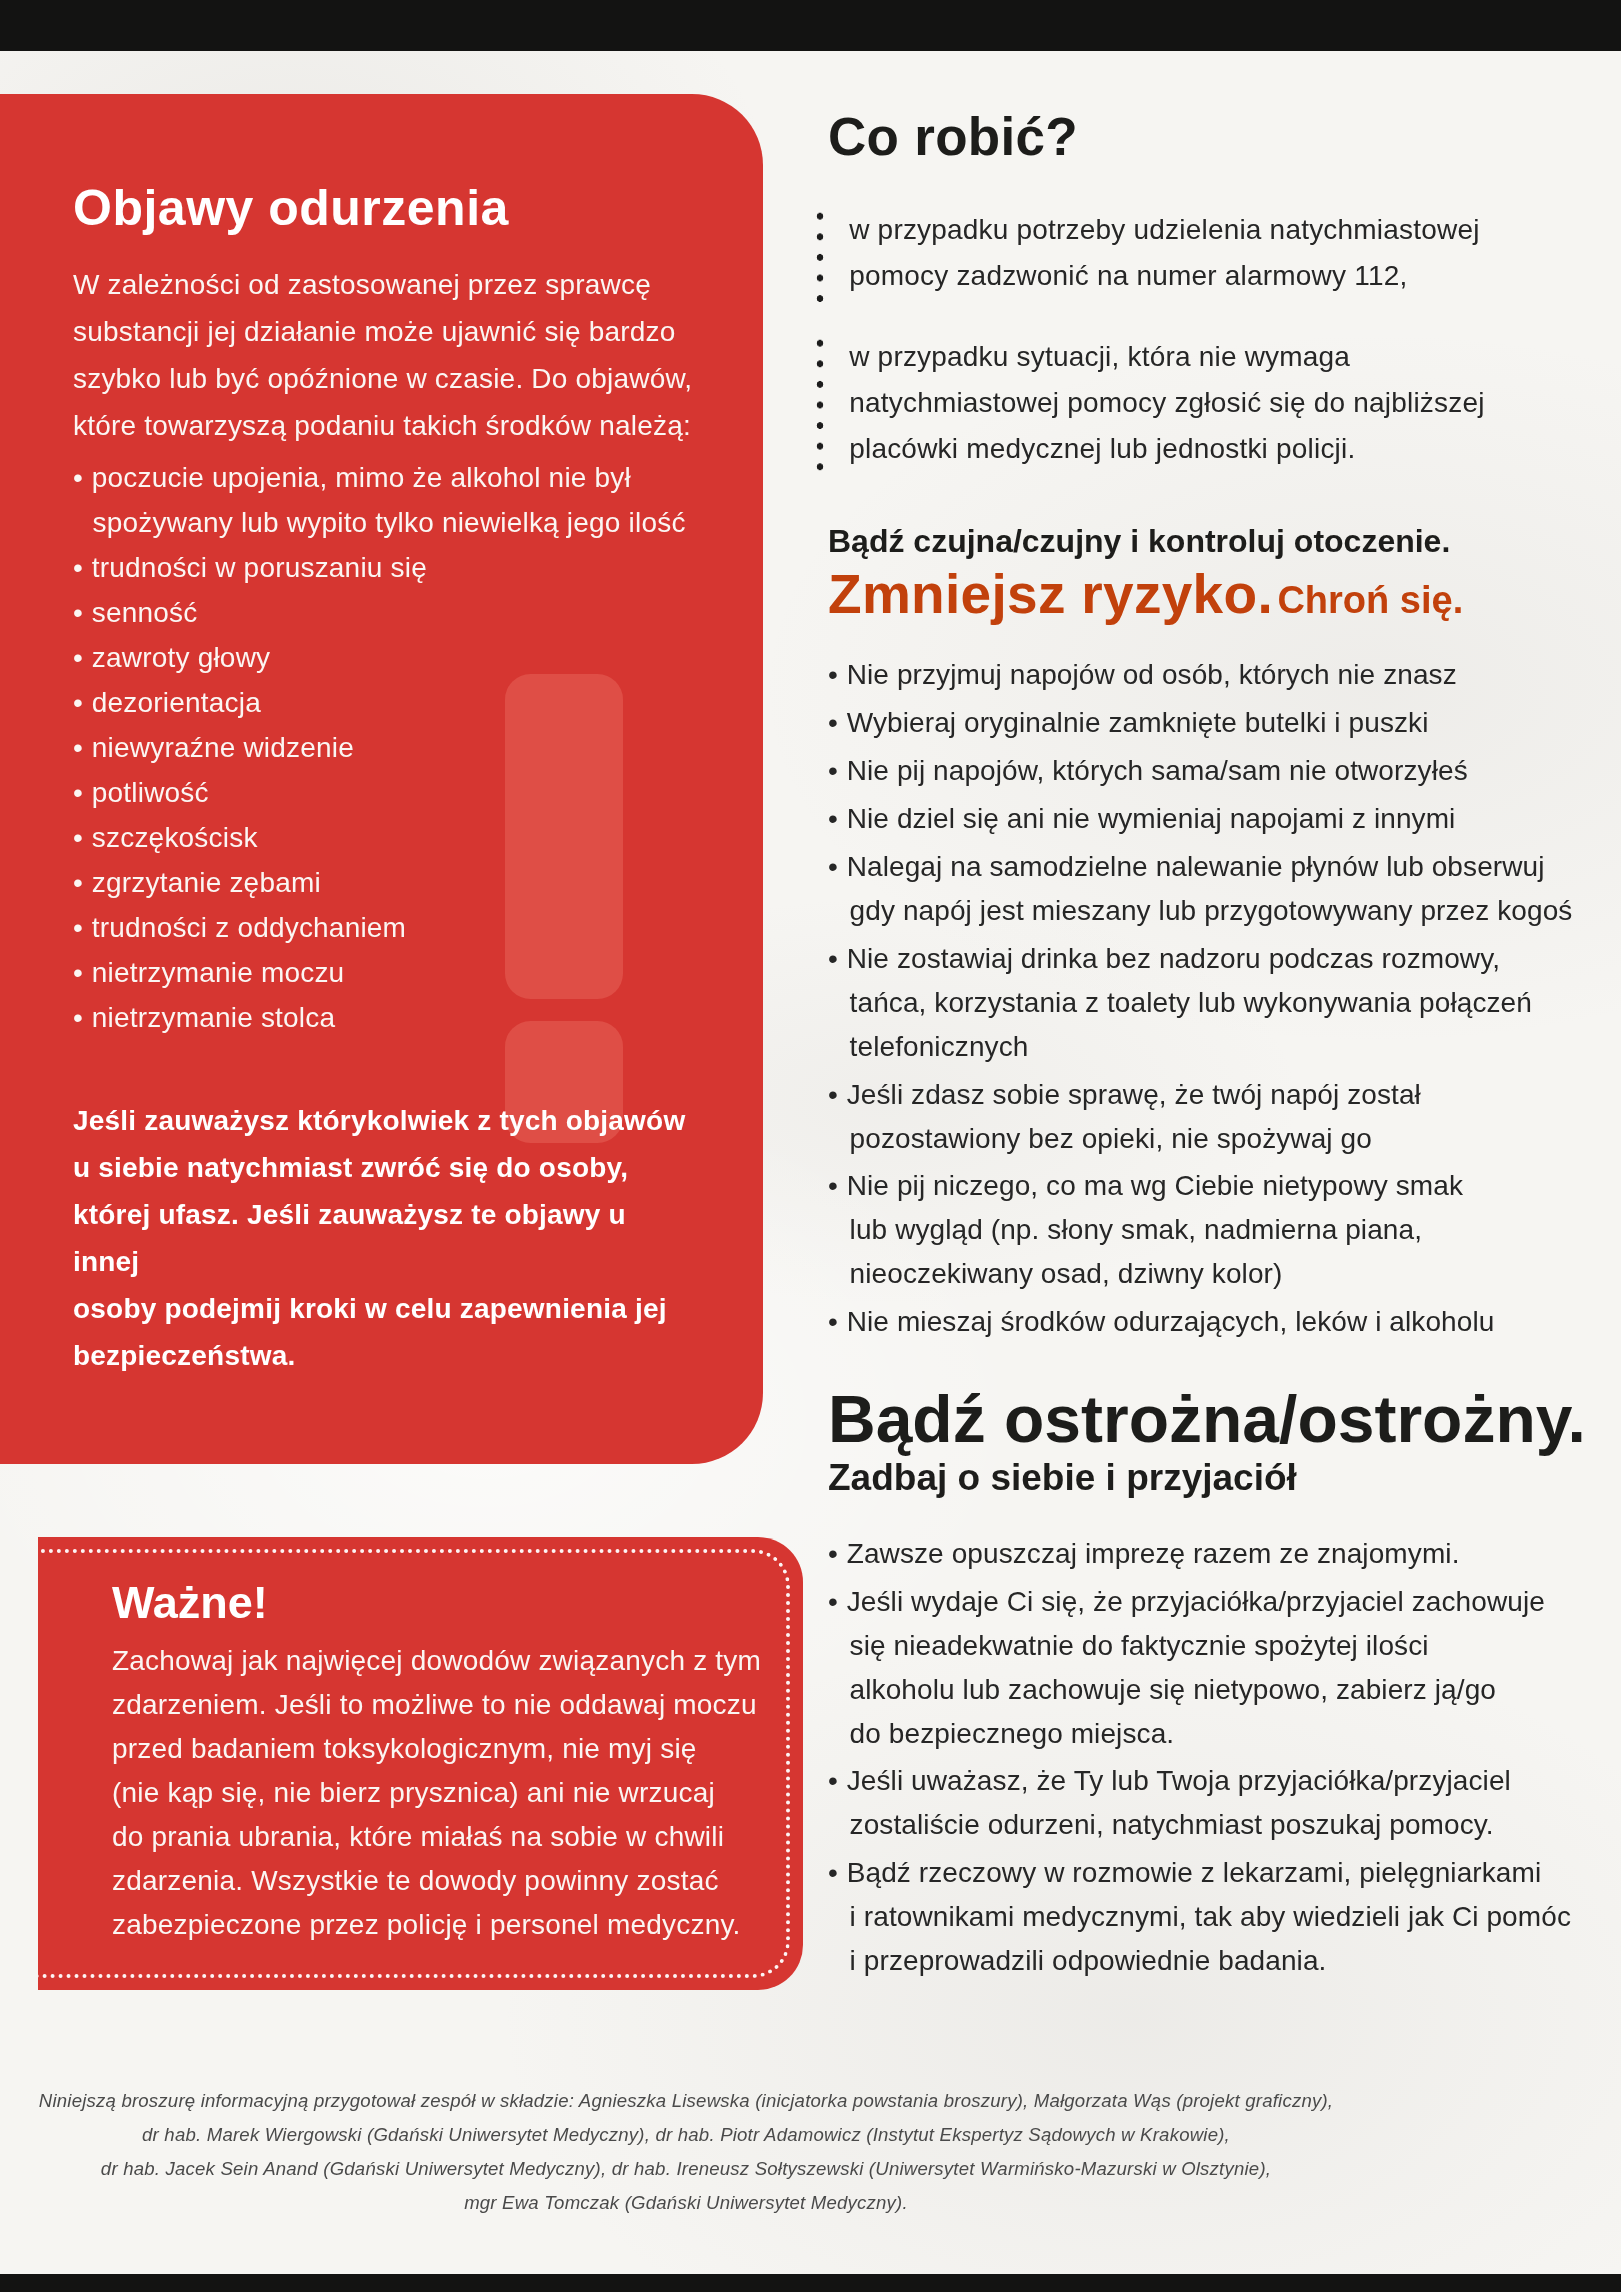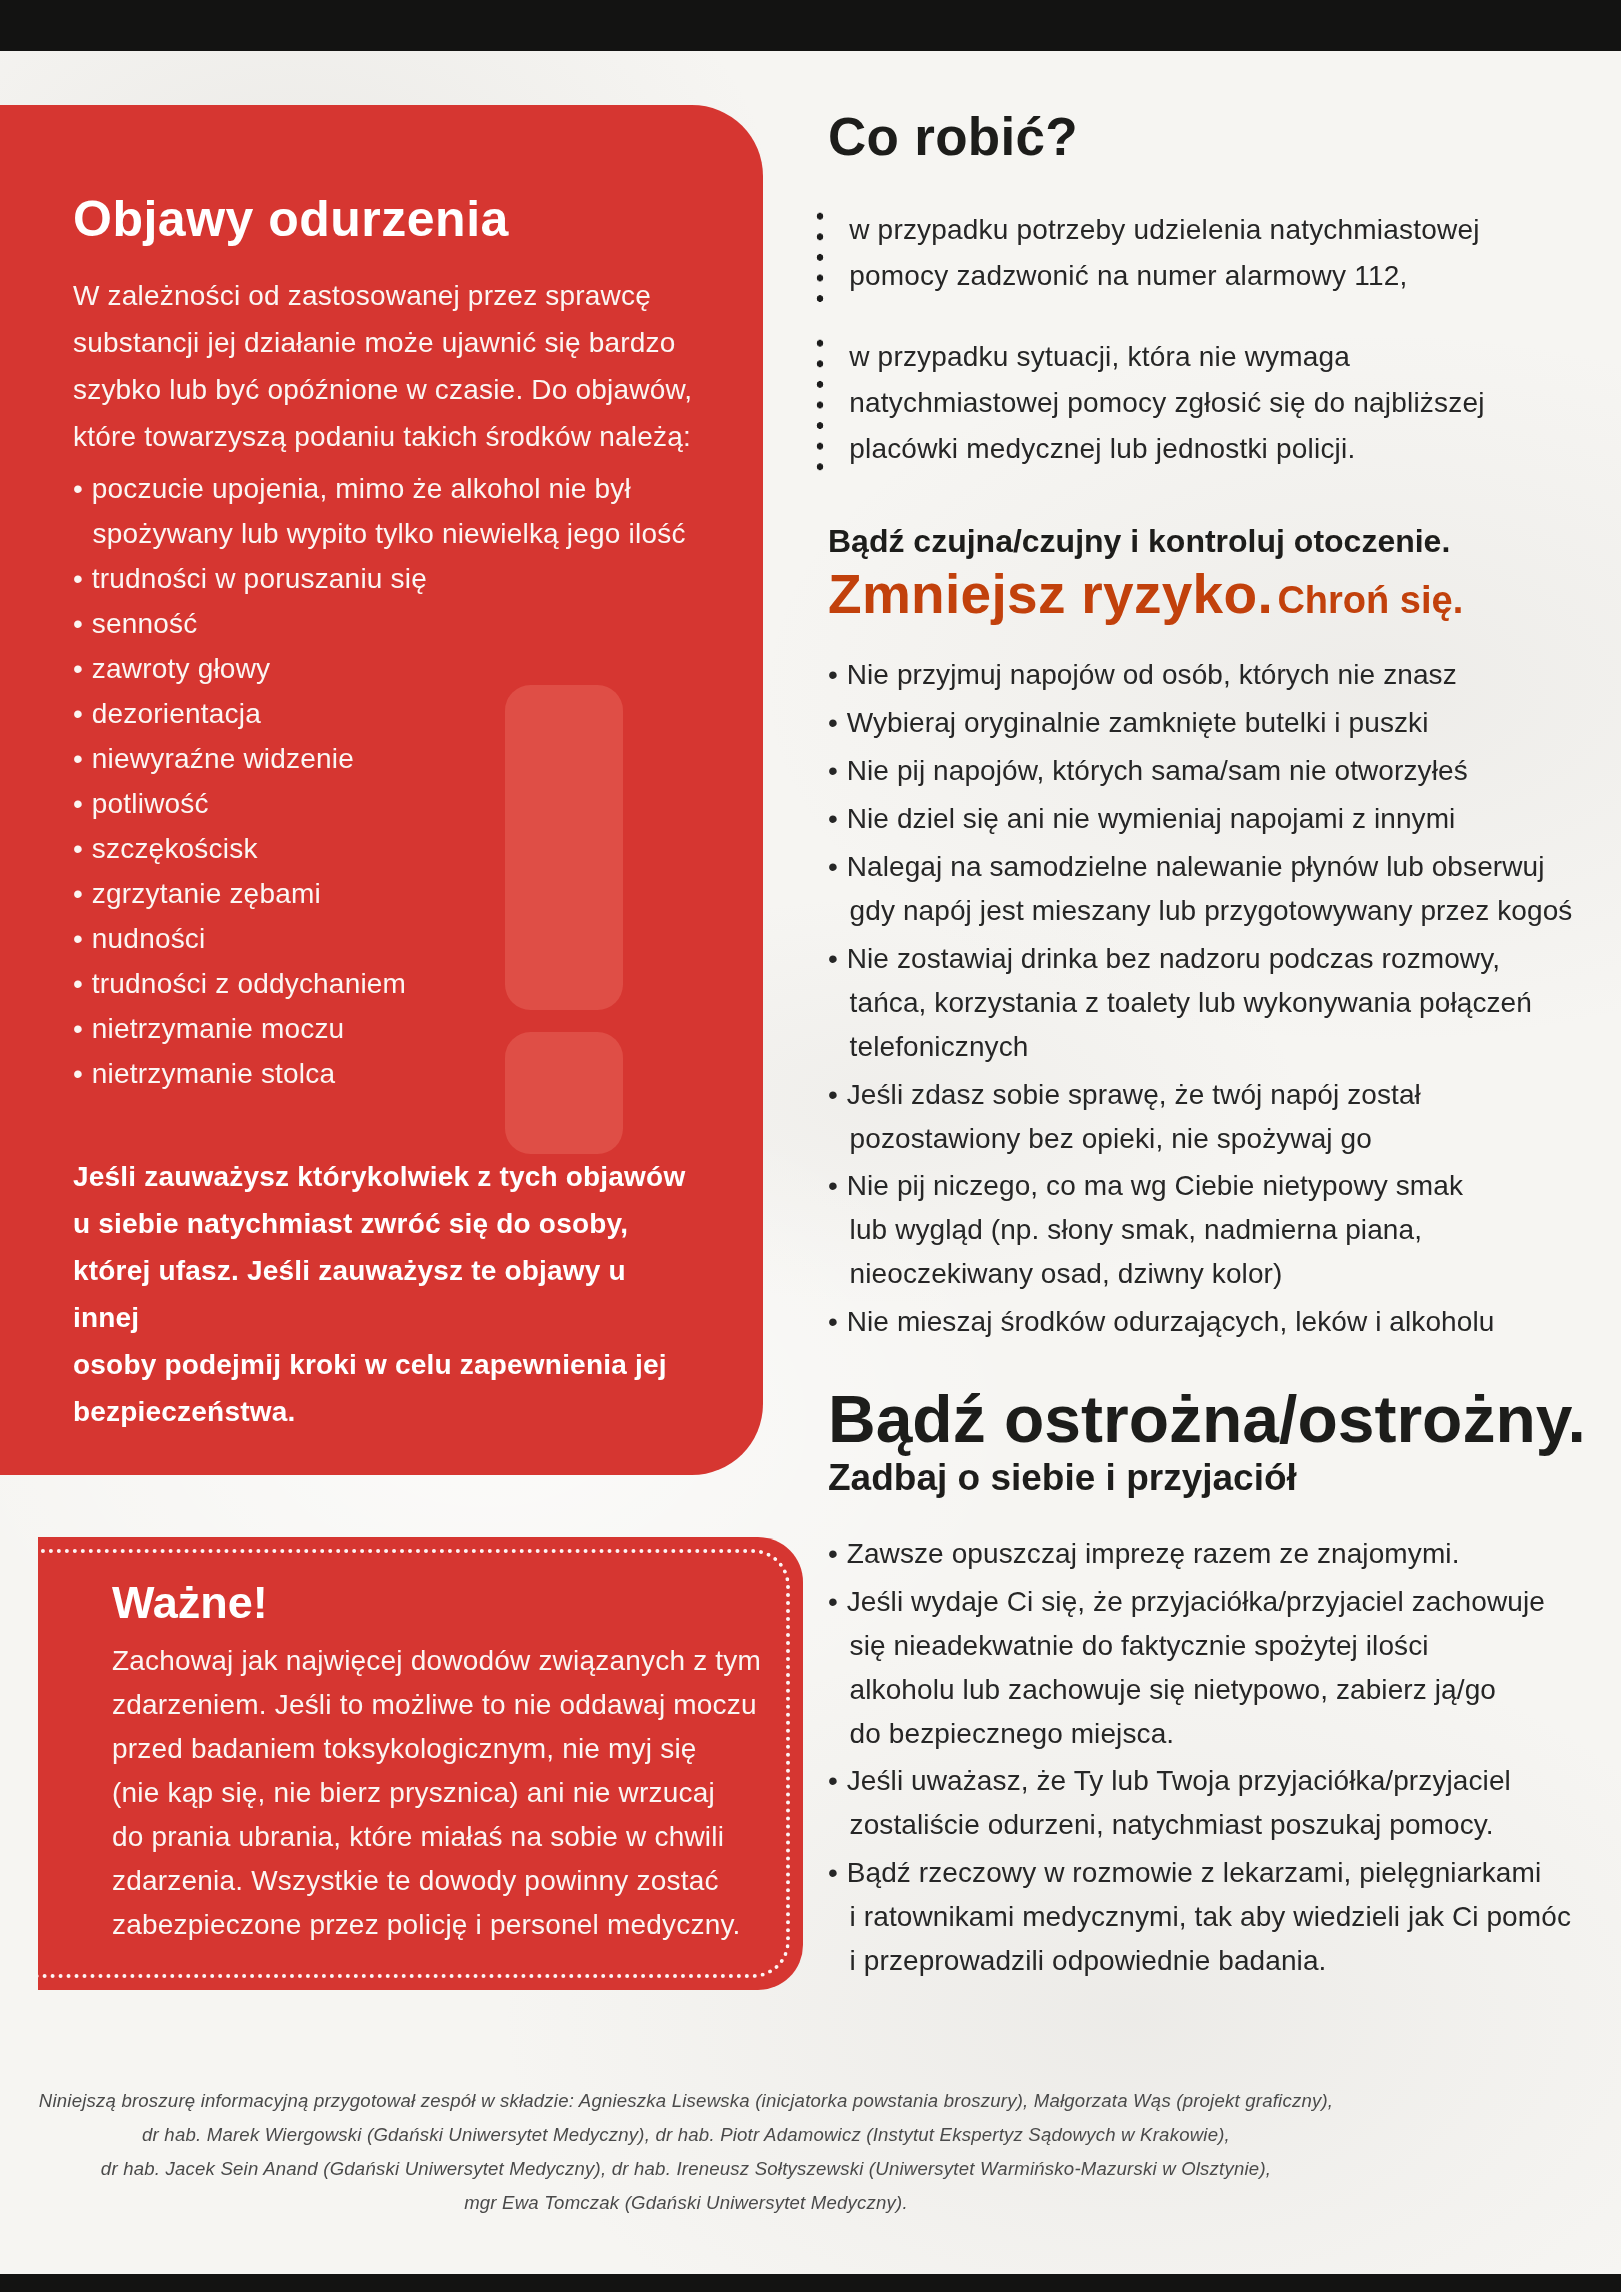--- a/index.html
+++ b/index.html
@@ -15,21 +15,21 @@
     font-family:"Liberation Sans","DejaVu Sans",sans-serif;
     color:#2b2b2b;
   }
   .pre{white-space:pre-line;}
   .edgebar{position:absolute;left:0;width:1621px;background:#131312;}
   .edgebar.top{top:0;height:51px;}
   .edgebar.bottom{top:2274px;height:18.6px;}
 
   
   .symptoms{
-    position:absolute;left:0;top:105px;width:763px;height:1370px;
+    position:absolute;left:0;top:94px;width:763px;height:1370px;
     background:#d63631;border-radius:0 71px 71px 0;
     color:#fbf6f3;box-sizing:border-box;
     padding:86px 68px 0 73px;
   }
   .symptoms h1{
     margin:0 0 23.5px 0;font-size:50px;line-height:1.15;font-weight:800;
     letter-spacing:0.5px;color:#ffffff;
   }
   .symptoms .intro{margin:0 0 5.9px 0;font-size:28px;line-height:47px;letter-spacing:0.2px;}
   .sym-list{position:relative;z-index:2;}
@@ -121,21 +121,20 @@
       <div class="sym-li pre">dezorientacja</div>
 
       <div class="sym-li pre">niewyraźne widzenie</div>
 
       <div class="sym-li pre">potliwość</div>
 
       <div class="sym-li pre">szczękościsk</div>
 
       <div class="sym-li pre">zgrzytanie zębami</div>
 
-      <div class="sym-li pre">nudności</div>
 
       <div class="sym-li pre">trudności z oddychaniem</div>
 
 
       <div class="sym-li pre">nietrzymanie moczu</div>
 
       <div class="sym-li pre">nietrzymanie stolca</div>
     </div>
   <p class="warning pre">Jeśli zauważysz którykolwiek z tych objawów
 u siebie natychmiast zwróć się do osoby,

